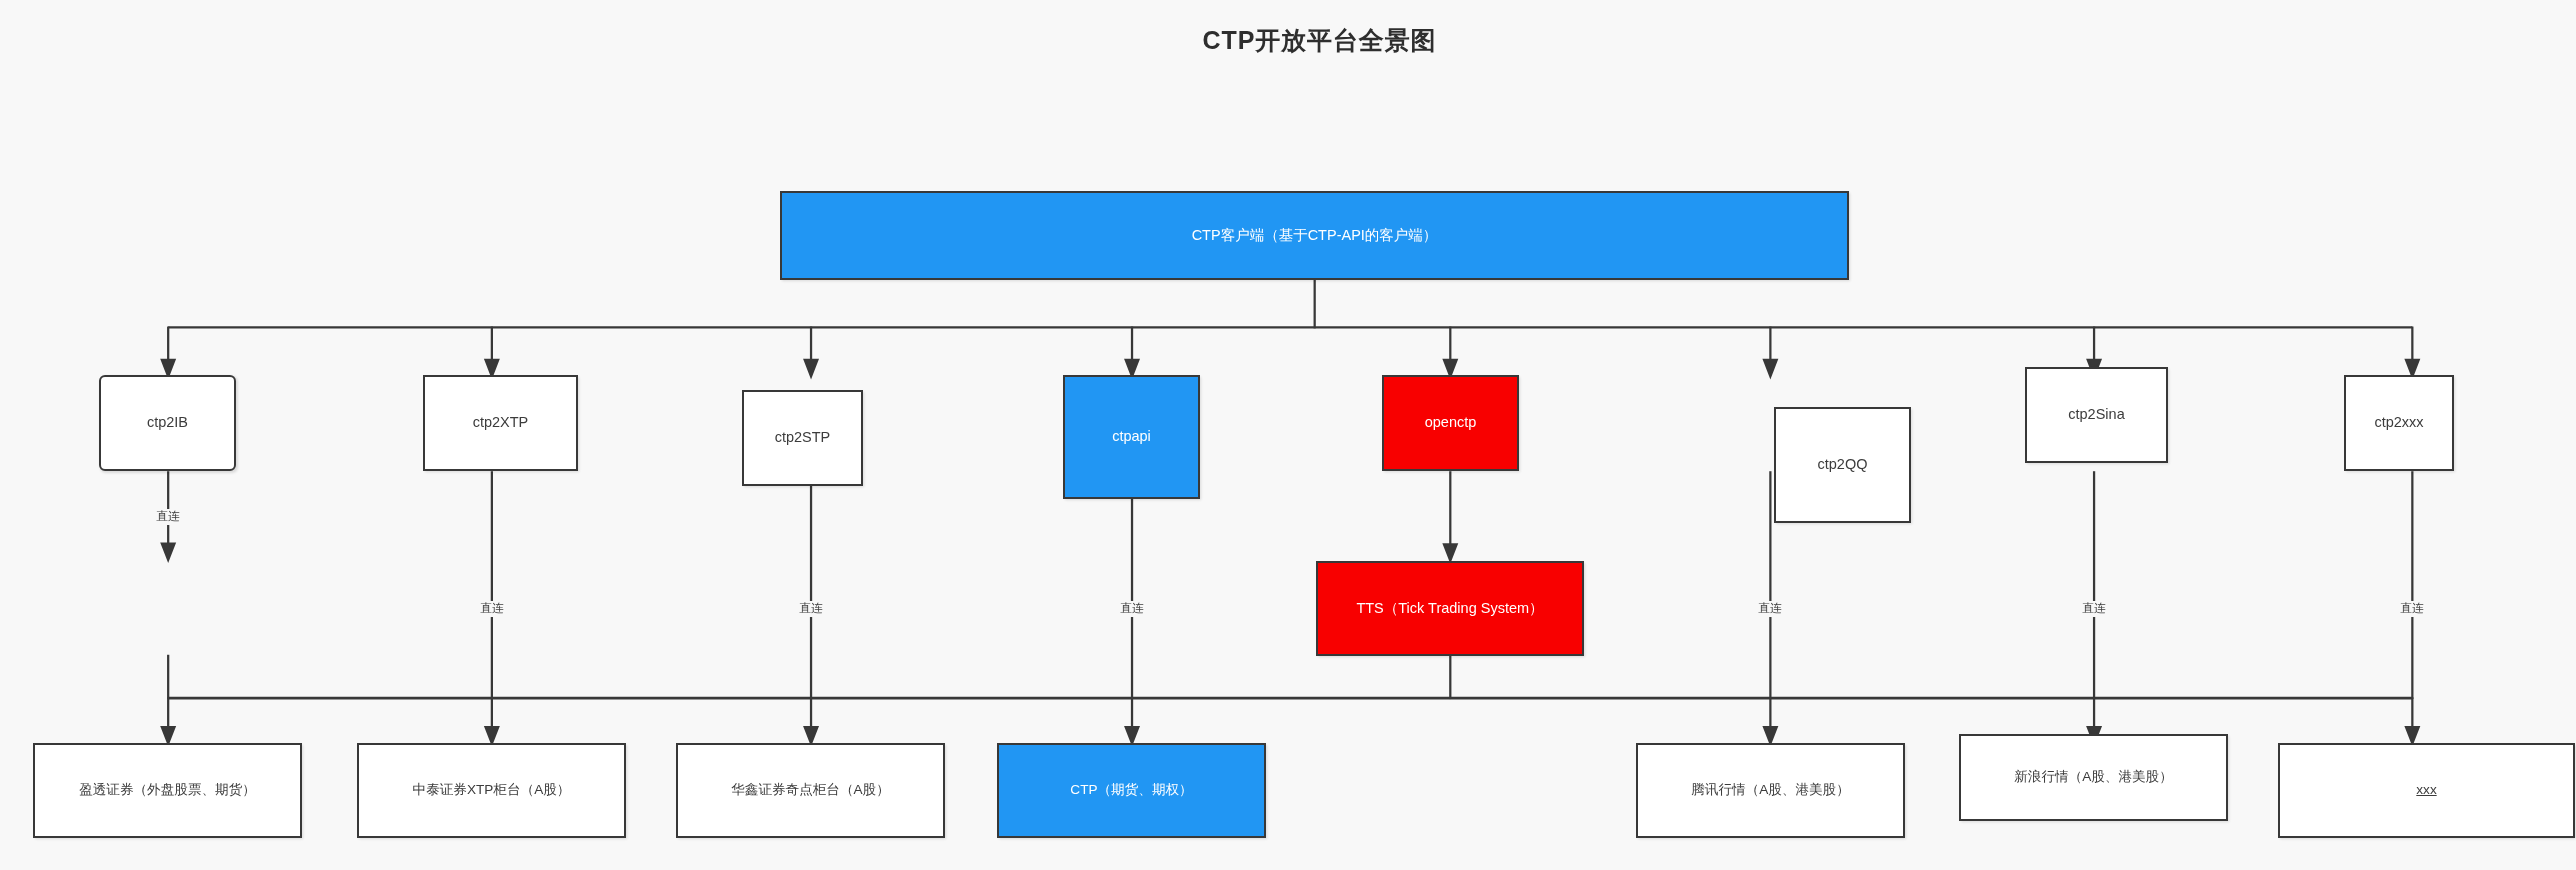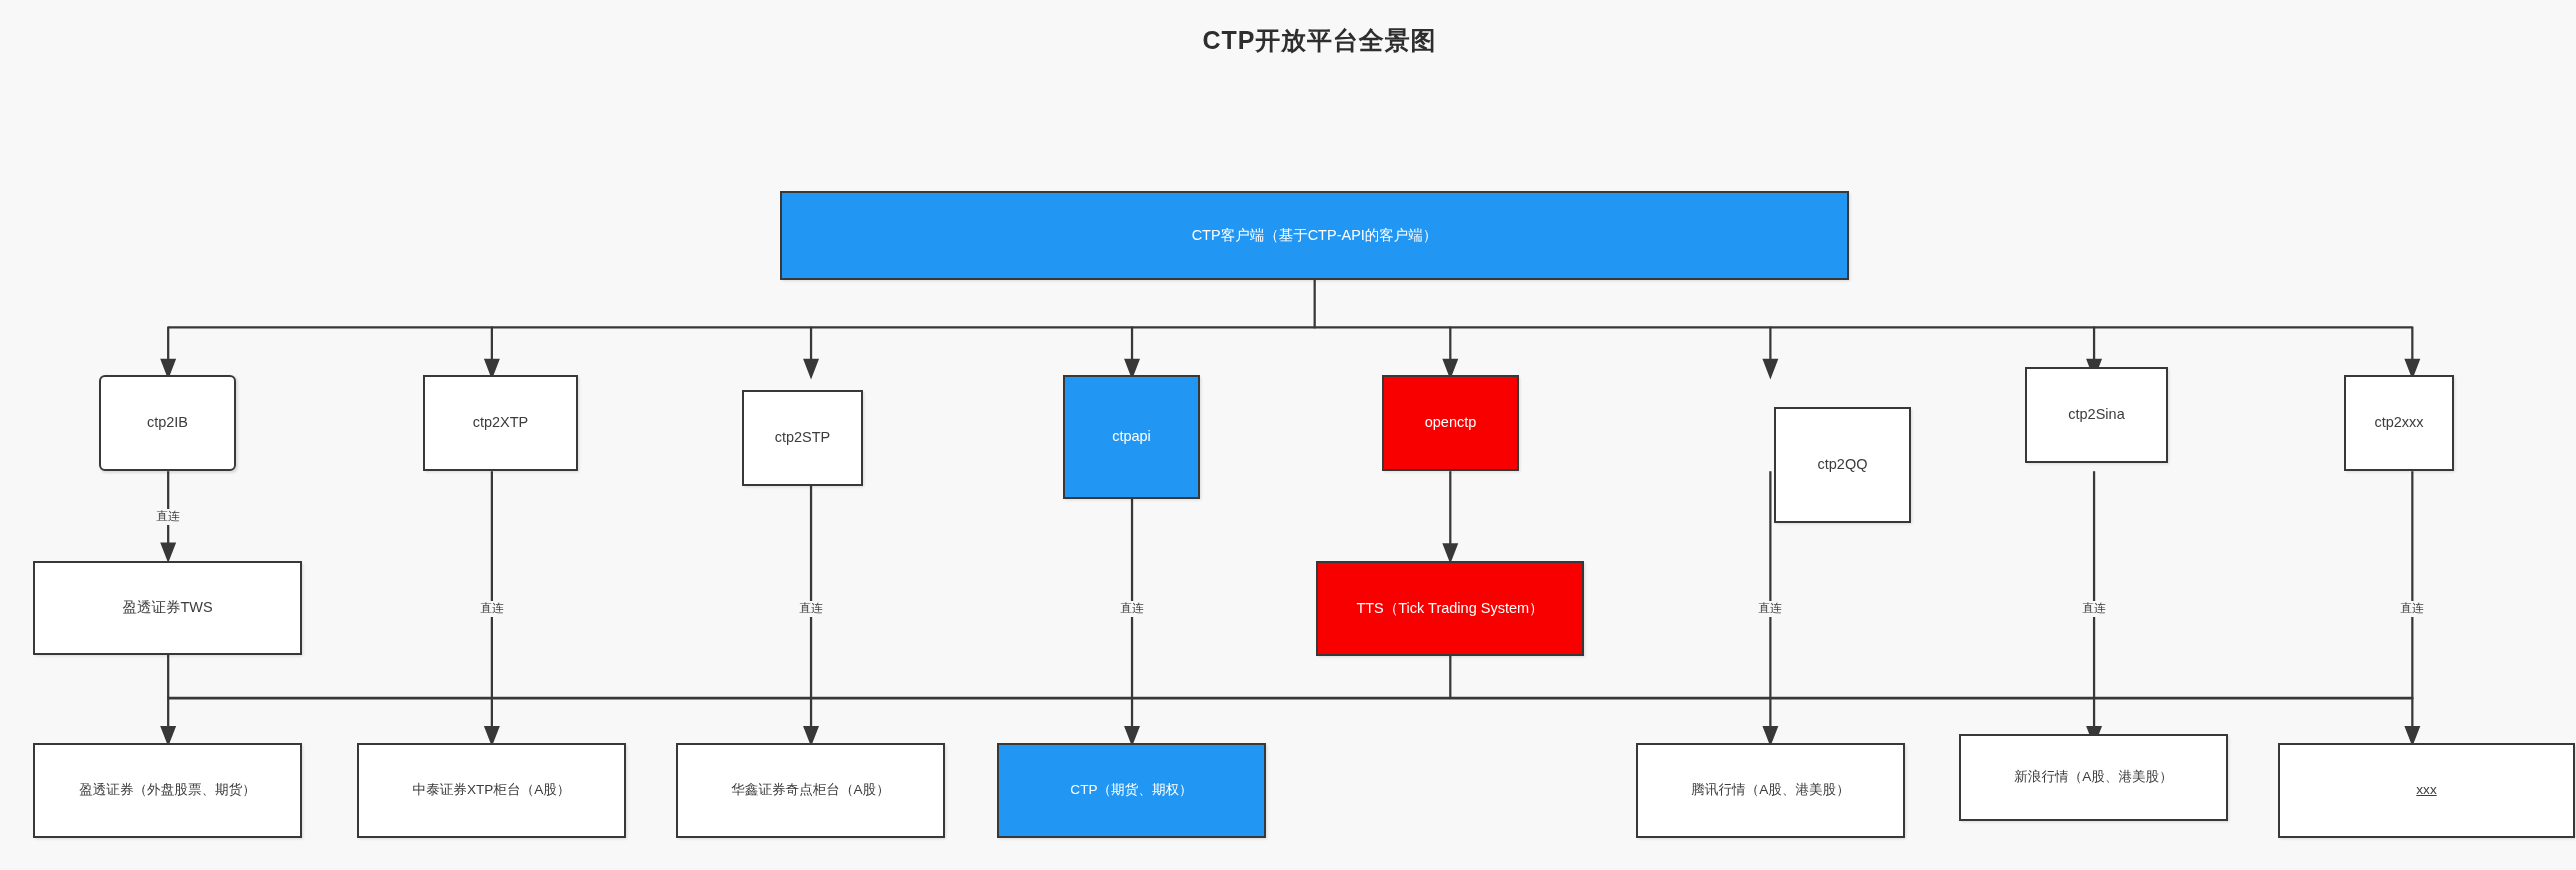--- a/index.html
+++ b/index.html
@@ -186,21 +186,20 @@
 
   <div class="node" style="left:99px; top:375px; width:137px; height:96px;border-radius:6px;">ctp2IB</div>
   <div class="node" style="left:423px; top:375px; width:155px; height:96px;">ctp2XTP</div>
   <div class="node" style="left:742px; top:390px; width:121px; height:96px;">ctp2STP</div>
   <div class="node blue" style="left:1063px; top:375px; width:137px; height:124px;">ctpapi</div>
   <div class="node red" style="left:1382px; top:375px; width:137px; height:96px;">openctp</div>
   <div class="node" style="left:1774px; top:375px; width:137px; height:116px;margin-top:32px;">ctp2QQ</div>
   <div class="node" style="left:2025px; top:367px; width:143px; height:96px;">ctp2Sina</div>
   <div class="node" style="left:2344px; top:375px; width:110px; height:96px;">ctp2xxx</div>
 
-  <div class="node" style="left:33px; top:561px; width:269px; height:94px;">盈透证券TWS</div>
   <div class="node red" style="left:1316px; top:561px; width:268px; height:95px;">TTS（Tick Trading System）</div>
 
   <div class="node small" style="left:33px; top:743px; width:269px; height:95px;">盈透证券（外盘股票、期货）</div>
   <div class="node small" style="left:357px; top:743px; width:269px; height:95px;">中泰证券XTP柜台（A股）</div>
   <div class="node small" style="left:676px; top:743px; width:269px; height:95px;">华鑫证券奇点柜台（A股）</div>
   <div class="node small blue" style="left:997px; top:743px; width:269px; height:95px;">CTP（期货、期权）</div>
   <div class="node small" style="left:1636px; top:743px; width:269px; height:95px;">腾讯行情（A股、港美股）</div>
   <div class="node small" style="left:1959px; top:734px; width:269px; height:87px;">新浪行情（A股、港美股）</div>
   <div class="node small" style="left:2278px; top:743px; width:297px; height:95px;text-decoration:underline;">xxx</div>
 

